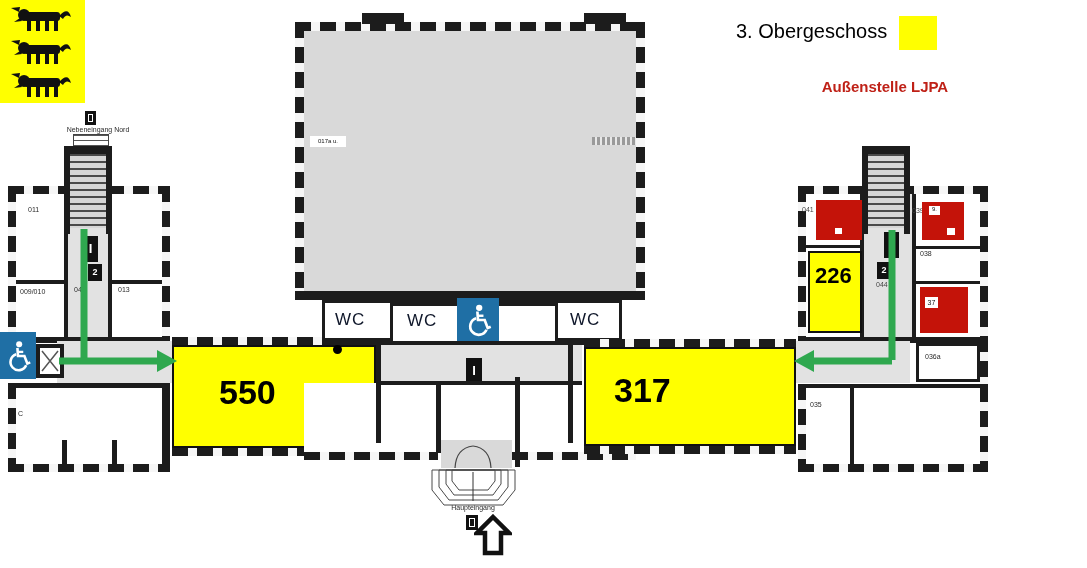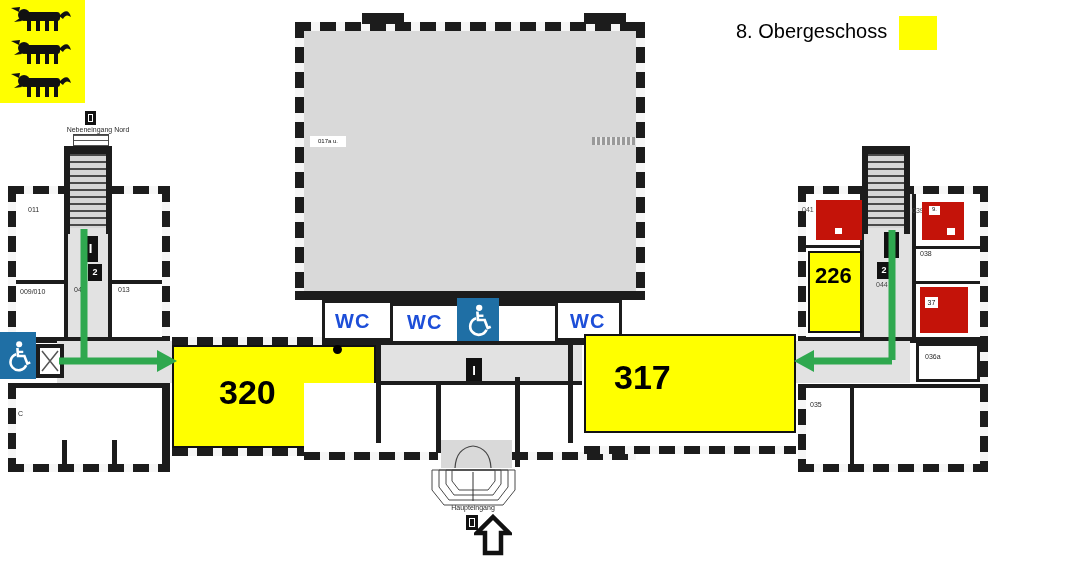--- a/index.html
+++ b/index.html
@@ -16,21 +16,21 @@
   .hatch{background:repeating-linear-gradient(180deg,#4a4a4a 0 2px,#d6d6d6 2px 7px);}
   .steps{background:repeating-linear-gradient(180deg,#555 0 1px,#fff 1px 5px);border:1px solid #444;}
   
   .hl{background:#ffff00;border:2px solid #111;box-sizing:border-box;}
   .redsq{background:#c41309;}
   .bluesq{background:#1f6fa5;display:flex;align-items:center;justify-content:center;}
   
   .lbl{font-size:7px;color:#2a2a2a;white-space:nowrap;}
   .lbl-faint{font-size:7px;color:#444;white-space:nowrap;}
   .big{font-weight:bold;color:#000;}
-  .wc{font-weight:bold;font-size:20px;color:#1d4ed8;letter-spacing:1px;}
+  .wc{font-weight:normal;font-size:17px;color:#0f172a;letter-spacing:1px;}
   .title{font-size:20px;color:#000;}
   .red-line{font-weight:bold;font-size:15px;color:#bf2117;}
   .chip{background:#111;box-sizing:border-box;}
   .chip-inner{position:absolute;left:3px;top:3px;right:3px;bottom:3px;border:1px solid #fff;}
   .badge-glyph{position:absolute;width:100%;text-align:center;color:#fff;font-weight:bold;}
   .whitechip{background:#fff;color:#111;font-size:6px;line-height:1.3;text-align:center;}
   .smear{background:repeating-linear-gradient(90deg,#9a9a9a 0 3px,#e8e8e8 3px 5px);}
   svg{display:block;}
 </style>
 </head>
@@ -52,22 +52,23 @@
           <rect x="33" y="13" width="4" height="12"></rect>
           <rect x="42" y="13" width="4" height="12"></rect>
         </g>
       </defs>
       <use href="#lion" x="12" y="6"></use>
       <use href="#lion" x="12" y="39"></use>
       <use href="#lion" x="12" y="72"></use>
     </svg>
   </div>
 
-  <div class="abs title" style="left:736px;top:20px;">8. Obergeschoss</div>
+  <div class="abs title" style="left:736px;top:20px;">3. Obergeschoss</div>
   <div class="abs" style="left:899px;top:16px;width:38px;height:34px;background:#ffff00;"></div>
+  <div class="abs red-line" style="left:760px;top:78px;width:250px;text-align:center;">Außenstelle LJPA</div>
 
   <div class="abs chip" style="left:85px;top:111px;width:11px;height:14px;">
       <div class="chip-inner"></div>
     </div>
   <div class="abs lbl" style="left:48px;top:126px;width:100px;text-align:center;">Nebeneingang Nord</div>
   <div class="abs steps" style="left:73px;top:134px;width:34px;height:13px;"></div>
 
   <div class="abs roomfill" style="left:16px;top:194px;width:146px;height:143px;"></div>
   <div class="abs wall-h" style="left:8px;top:186px;width:162px;height:8px;"></div>
   <div class="abs wall-v" style="left:8px;top:186px;width:8px;height:159px;"></div>
@@ -118,21 +119,21 @@
       <path d="M11.5 7 L12 14 L17.5 14 L20 20.5 L22.5 19.5" stroke="#fff" stroke-width="2.2" fill="none"></path>
       <path d="M12 10.5 L16.5 10.5" stroke="#fff" stroke-width="2"></path>
       <path d="M10.5 12.5 a7 7 0 1 0 8.5 9.5" stroke="#fff" stroke-width="2.2" fill="none"></path>
     </svg>
   </div>
 
   <div class="abs wall-h" style="left:172px;top:337px;width:204px;height:8px;"></div>
   <div class="abs wall-h" style="left:172px;top:448px;width:204px;height:8px;"></div>
 
   <div class="abs hl" style="left:172px;top:345px;width:204px;height:103px;">
-    <span class="big" style="position:absolute;left:45px;top:26px;font-size:34px;">320</span>
+    <span class="big" style="position:absolute;left:45px;top:26px;font-size:34px;">550</span>
   </div>
   <div class="abs" style="left:333px;top:345px;width:9px;height:9px;border-radius:50%;background:#000;"></div>
 
   <div class="abs grayfill" style="left:304px;top:31px;width:332px;height:260px;"></div>
   <div class="abs wall-h" style="left:295px;top:22px;width:350px;height:9px;"></div>
   <div class="abs wall-v" style="left:295px;top:22px;width:9px;height:278px;"></div>
   <div class="abs wall-v" style="left:636px;top:22px;width:9px;height:278px;"></div>
   <div class="abs solid" style="left:362px;top:13px;width:42px;height:11px;"></div>
   <div class="abs solid" style="left:584px;top:13px;width:42px;height:11px;"></div>
   <div class="abs solid" style="left:295px;top:291px;width:350px;height:9px;"></div>
@@ -169,21 +170,21 @@
   <div class="abs solid" style="left:436px;top:383px;width:5px;height:70px;"></div>
   <div class="abs solid" style="left:515px;top:377px;width:5px;height:90px;"></div>
   <div class="abs solid" style="left:568px;top:345px;width:5px;height:98px;"></div>
   <div class="abs solid" style="left:376px;top:381px;width:206px;height:4px;"></div>
   <div class="abs wall-h" style="left:304px;top:452px;width:134px;height:8px;"></div>
   <div class="abs wall-h" style="left:512px;top:452px;width:124px;height:8px;"></div>
   <div class="abs grayfill" style="left:441px;top:440px;width:71px;height:28px;"></div>
 
   <div class="abs wall-h" style="left:584px;top:339px;width:212px;height:8px;"></div>
   <div class="abs wall-h" style="left:584px;top:446px;width:212px;height:8px;"></div>
-  <div class="abs hl" style="left:584px;top:334px;width:212px;height:99px;">
+  <div class="abs hl" style="left:584px;top:347px;width:212px;height:99px;">
     <span class="big" style="position:absolute;left:28px;top:22px;font-size:34px;">317</span>
   </div>
 
   <div class="abs roomfill" style="left:806px;top:194px;width:174px;height:143px;"></div>
   <div class="abs wall-h" style="left:798px;top:186px;width:190px;height:8px;"></div>
   <div class="abs wall-v" style="left:798px;top:186px;width:8px;height:155px;"></div>
   <div class="abs wall-v" style="left:980px;top:186px;width:8px;height:286px;"></div>
   <div class="abs solid" style="left:798px;top:337px;width:190px;height:6px;"></div>
 
   <div class="abs corrfill" style="left:864px;top:194px;width:48px;height:143px;"></div>

